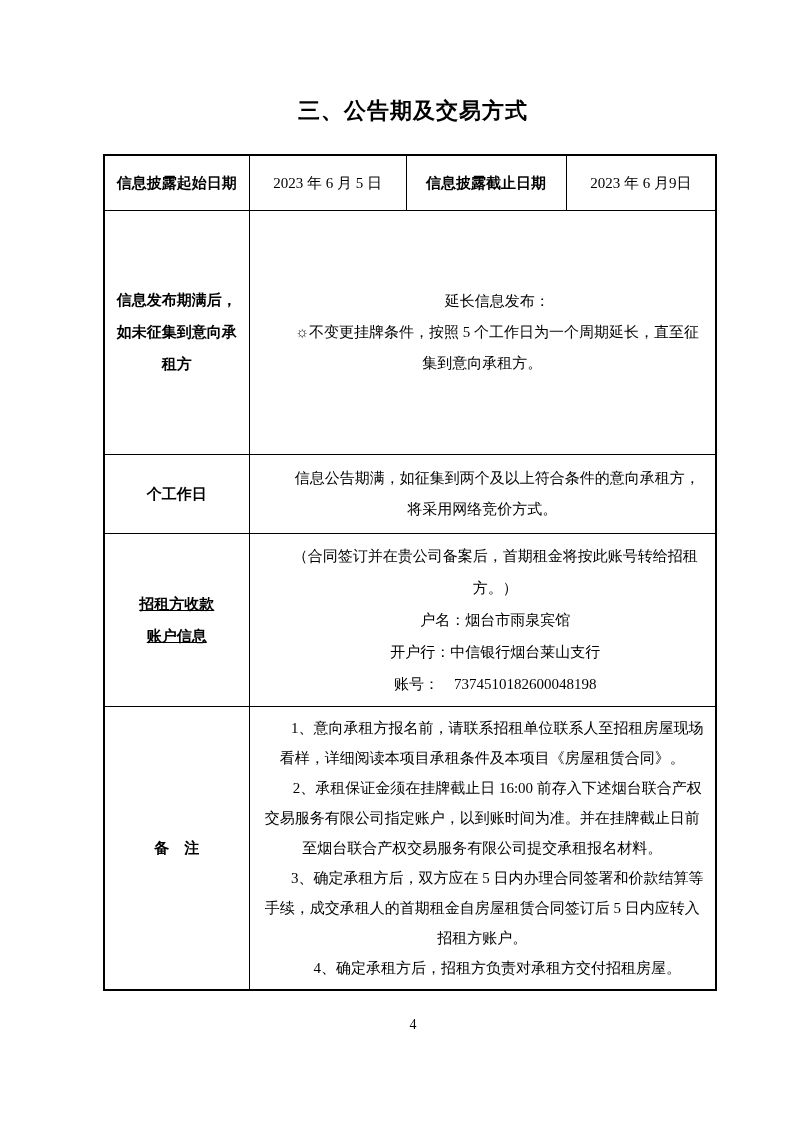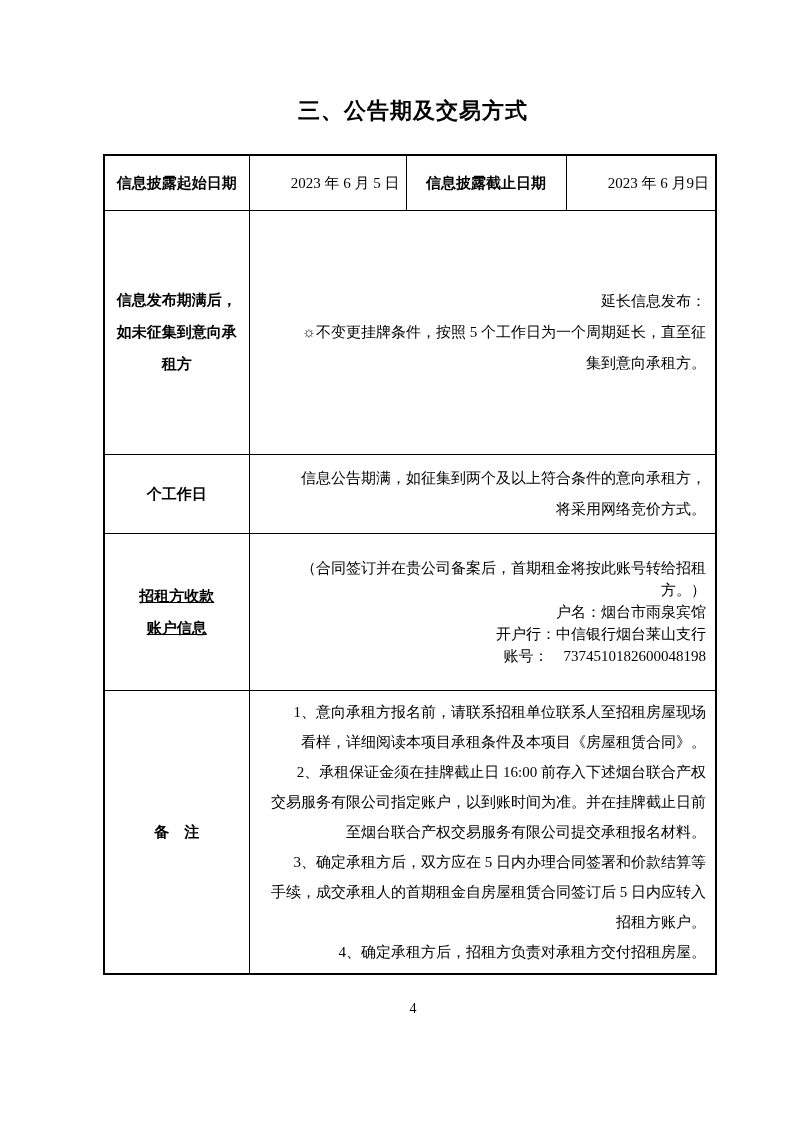--- a/index.html
+++ b/index.html
@@ -37,39 +37,39 @@
     vertical-align: middle;
     font-size: 15px;
   }
   td.label-cell {
     text-align: center;
     font-weight: 700;
     padding: 4px 9px;
     line-height: 32px;
   }
   td.value-cell {
-    text-align: right;
+    text-align: center;
     padding: 4px 6px;
     line-height: 24px;
   }
   td.content-cell {
     padding: 6px 9px;
-    text-align: right;
+    text-align: center;
   }
   .para {
     text-indent: 2em;
     line-height: 31px;
   }
   .remark-para {
     text-indent: 2em;
     line-height: 30px;
   }
   .acct-line {
     padding-left: 26px;
-    line-height: 22px;
+    line-height: 32px;
   }
   .narrow-label {
     display: inline-block;
     max-width: 80px;
     line-height: 32px;
     text-decoration: underline;
   }
   .page-number {
     text-align: center;
     font-size: 14px;

